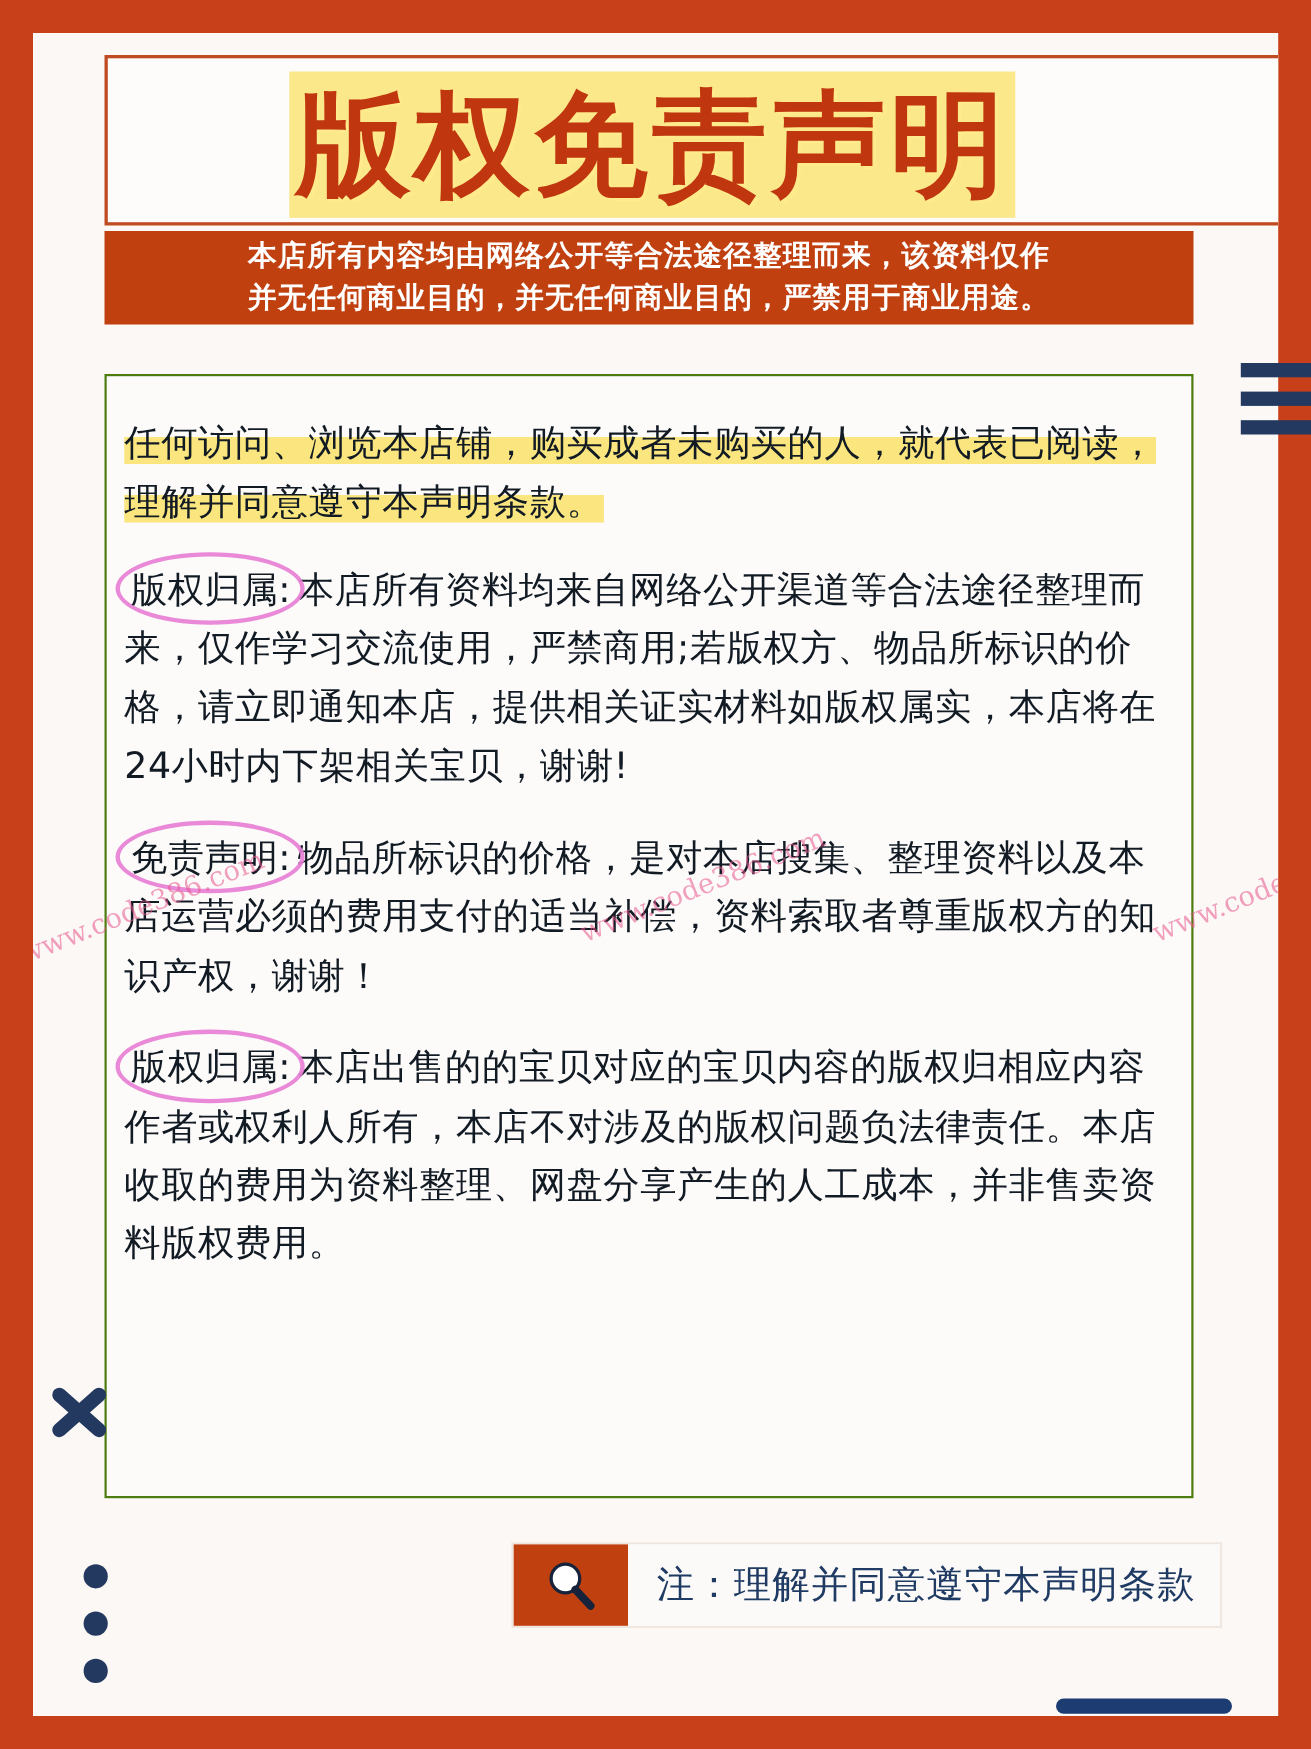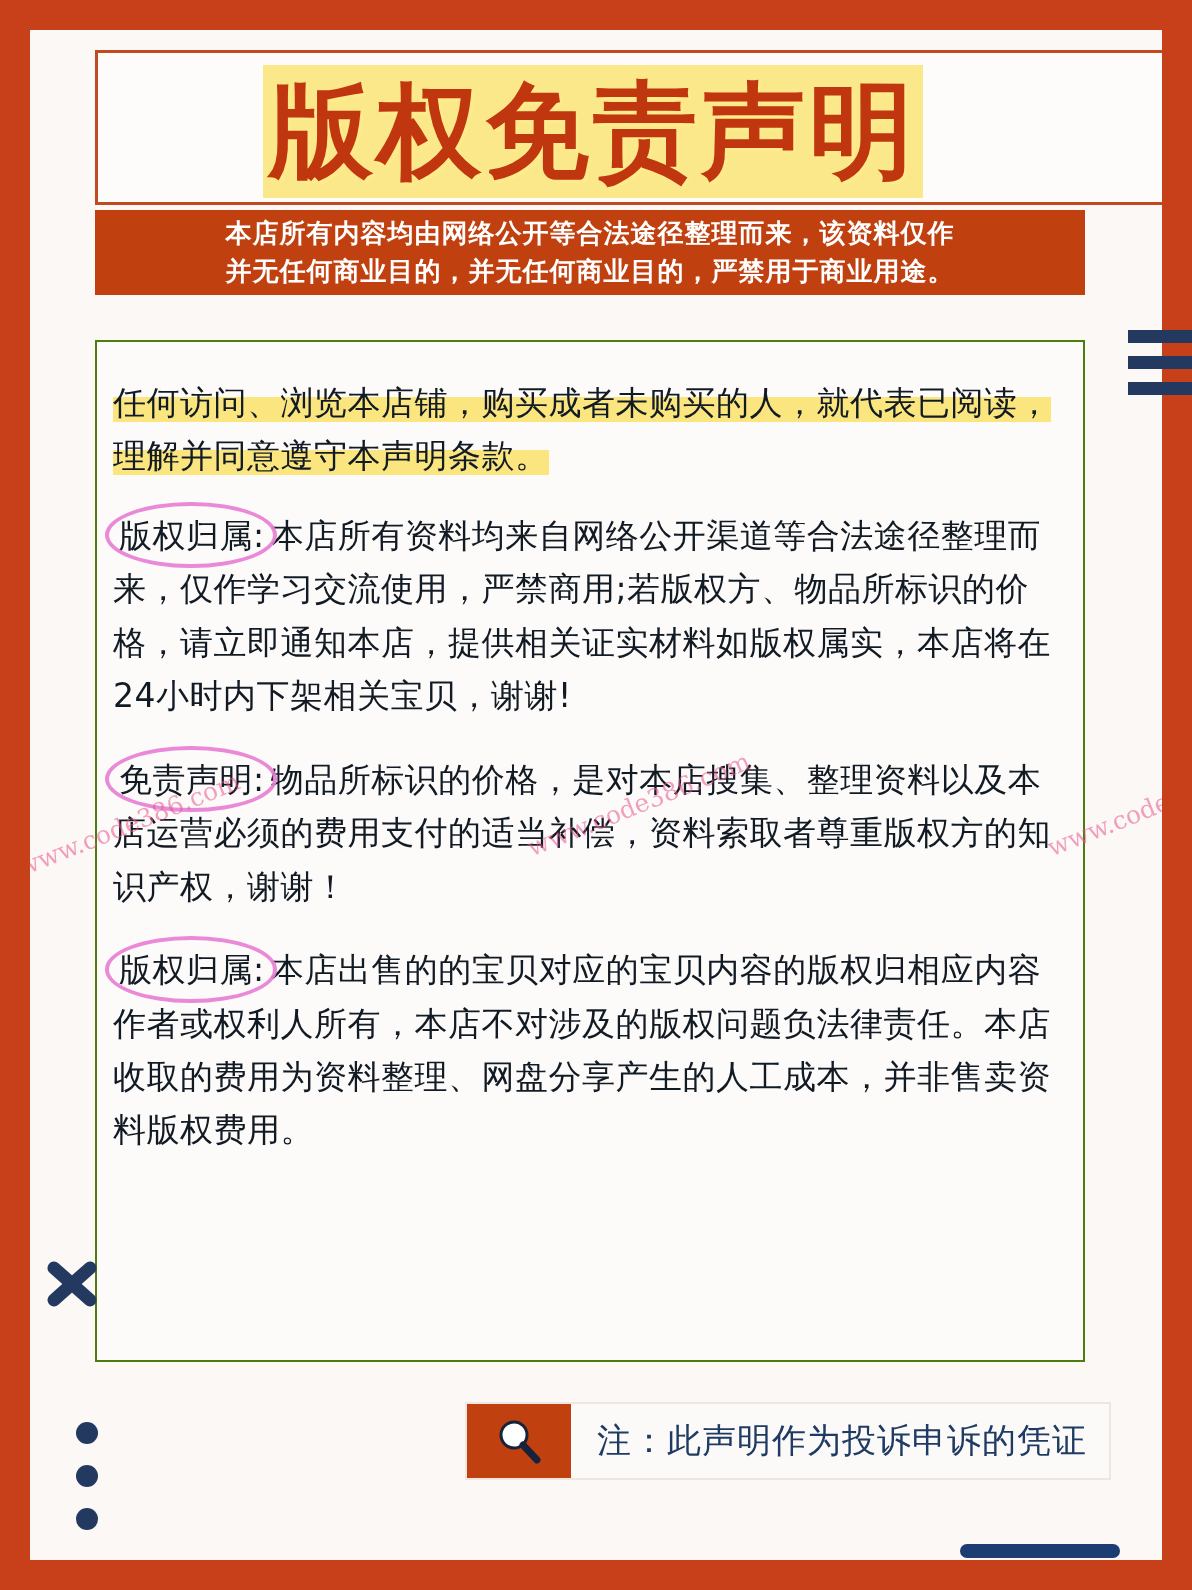--- a/index.html
+++ b/index.html
@@ -218,21 +218,21 @@
 
   </div>
 
   <div id="note-row">
     <div id="note-icon-box">
       <svg width="52" height="52" viewBox="0 0 52 52" aria-hidden="true">
         <circle cx="21" cy="20" r="13" fill="#ffffff" stroke="#16233a" stroke-width="3"></circle>
         <line x1="30" y1="30" x2="44" y2="45" stroke="#16233a" stroke-width="7" stroke-linecap="round"></line>
       </svg>
     </div>
-    <div id="note-text-box">注：此声明作为投诉申诉的凭证</div>
+    <div id="note-text-box">注：理解并同意遵守本声明条款</div>
   </div>
 
   <div id="deco-x">
     <svg width="56" height="56" viewBox="0 0 56 56" aria-hidden="true">
       <line x1="10" y1="12" x2="46" y2="44" stroke="#23395f" stroke-width="13" stroke-linecap="round"></line>
       <line x1="46" y1="12" x2="10" y2="44" stroke="#23395f" stroke-width="13" stroke-linecap="round"></line>
     </svg>
   </div>
 
   <div id="deco-dots">

